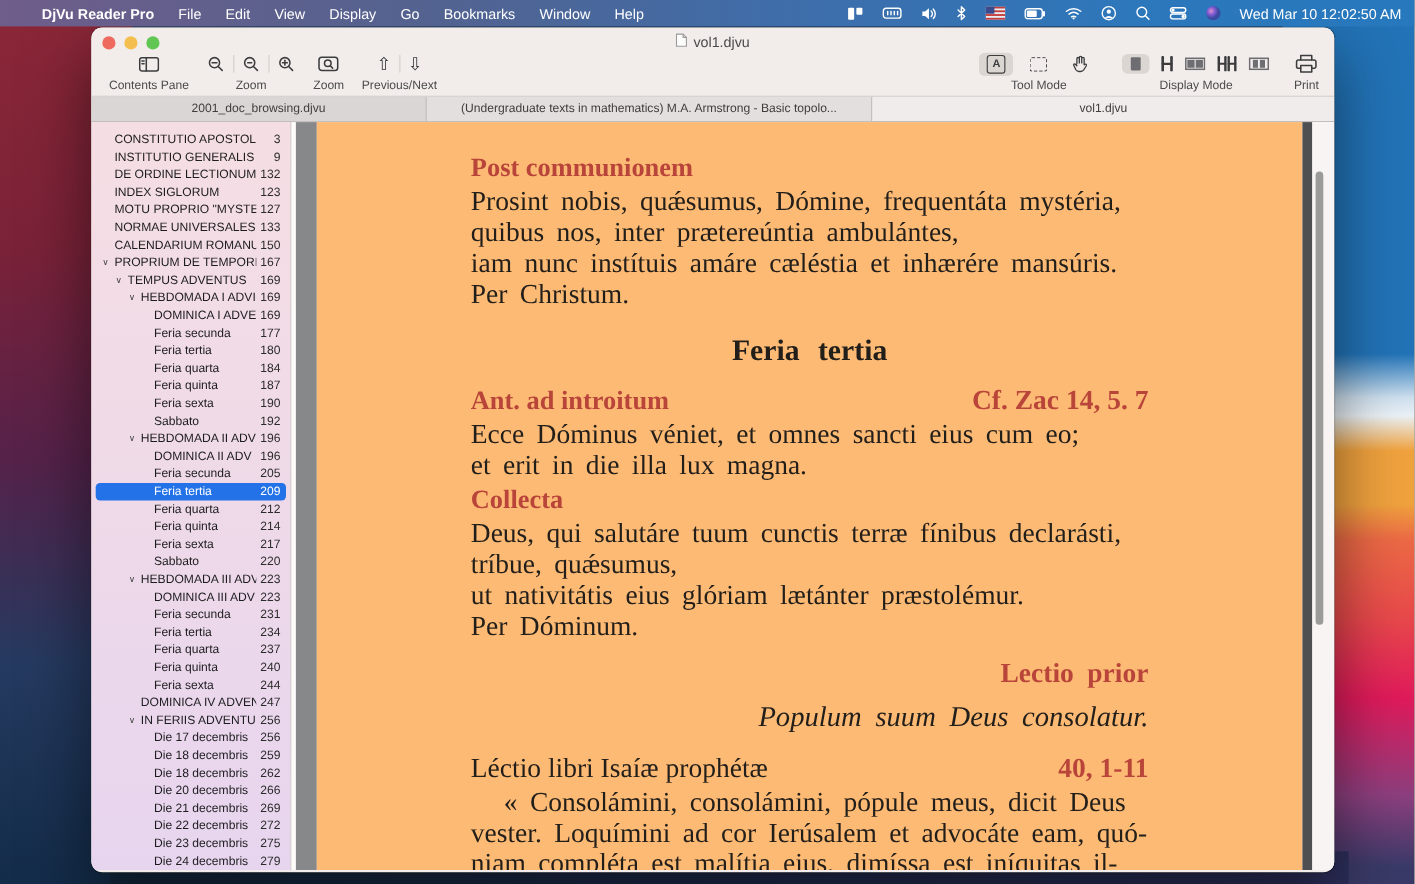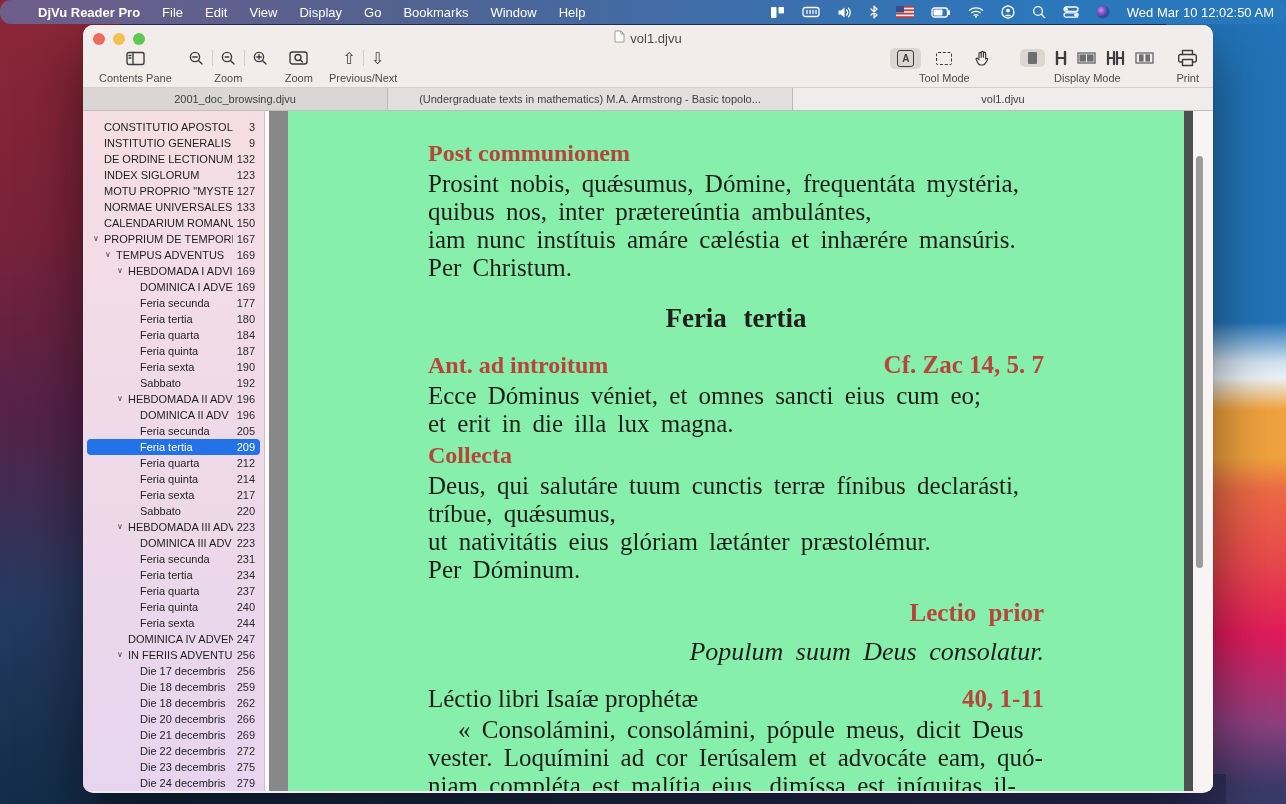--- a/index.html
+++ b/index.html
@@ -11,21 +11,21 @@
   .wall-left { position:absolute; left:0; top:0; width:120px; height:804px;
     background:linear-gradient(180deg,#8c2737 0%,#7a2238 28%,#55224a 52%,#253a60 75%,#132c49 100%); }
   .wall-right { position:absolute; right:0; top:0; width:120px; height:804px;
     background:linear-gradient(180deg,#2273b7 0%,#2273b7 40%,#cfe0ee 45%,#eaf1f6 47%,#f0a23e 51%,#f0a23e 57%,#ec6a45 61%,#e8484b 70%,#e01a5b 79%,#8c3f7e 90%,#3a3a68 98%); }
   .wall-bottom { position:absolute; left:100px; right:60px; bottom:0; height:30px;
     background:linear-gradient(90deg,#13293f,#2e2f5c); }
 
   
   .menubar { position:absolute; left:0; top:0; width:1286px; height:24px; z-index:50;
     background:linear-gradient(90deg,#6f5d8a 0%,#53628f 30%,#3f6da9 55%,#2d77bb 80%,#2778bd 100%);
-    display:flex; align-items:center; color:#fff; font-size:13px;border-radius:11px; }
+    display:flex; align-items:center; color:#fff; font-size:13px; }
   .mb-left { display:flex; align-items:center; gap:22px; padding-left:16px; }
   .mb-apple { font-size:14px; }
   .mb-app { font-weight:bold; }
   .mb-right { margin-left:auto; display:flex; align-items:center; gap:17px; padding-right:12px; }
   .mb-right svg { display:block; }
   .mb-clock { font-size:13px; white-space:nowrap; }
 
   
   .window { position:absolute; left:83px; top:25px; width:1130px; height:768px;
     border-radius:10px; overflow:hidden; background:#f2edeb;
@@ -73,21 +73,21 @@
   .toc-page { flex:none; margin-left:4px; padding-right:5px; color:#2b2b2b; }
   .toc-row.selected { background:#2472e8; }
   .toc-row.selected .toc-label, .toc-row.selected .toc-page, .toc-row.selected .chev { color:#fff; }
 
   .docview { flex:1; position:relative; background:#fcfbf9; overflow:hidden; }
   .gutter-l { position:absolute; left:4px; top:0; bottom:0; width:19px; background:#87888a; }
   .gutter-r { position:absolute; right:20px; top:0; bottom:0; width:9px; background:#4e4f51; }
   .scrolltrack { position:absolute; right:0; top:0; bottom:0; width:20px; background:#f7f4f3; }
   .scrollthumb { position:absolute; right:10px; top:45px; width:7px; height:412px; border-radius:4px; background:#9b9b9b; }
 
-  .page { position:absolute; left:23px; right:29px; top:0; bottom:0; background:#86efac; overflow:hidden; }
+  .page { position:absolute; left:23px; right:29px; top:0; bottom:0; background:#fdba74; overflow:hidden; }
   .doc-text { margin:25px 0 0 140px; width:616px; font-family:"Liberation Serif","DejaVu Serif",serif;
     color:#221e1a; }
   .blk { white-space:nowrap; }
   .blk.body { font-size:25px; line-height:28px; word-spacing:5px; }
   .blk.body-indent { font-size:25px; line-height:28px; word-spacing:5px; text-indent:30px; }
   .blk.red-left { font-size:24px; line-height:34px; color:#b9453a; font-weight:600; }
   .blk.center-bold { font-size:27px; line-height:36px; margin-top:18px; text-align:center; font-weight:bold; word-spacing:10px; }
   .blk.center-red { font-size:25px; line-height:34px; margin-top:12px; text-align:right; color:#b9453a; font-weight:600; word-spacing:6px; }
   .blk.italic-right { font-size:26px; line-height:36px; margin-top:4px; text-align:right; font-style:italic; word-spacing:6px; }
   .blk.row-red, .blk.row-mixed { display:flex; justify-content:space-between; line-height:34px; margin-top:12px; }

